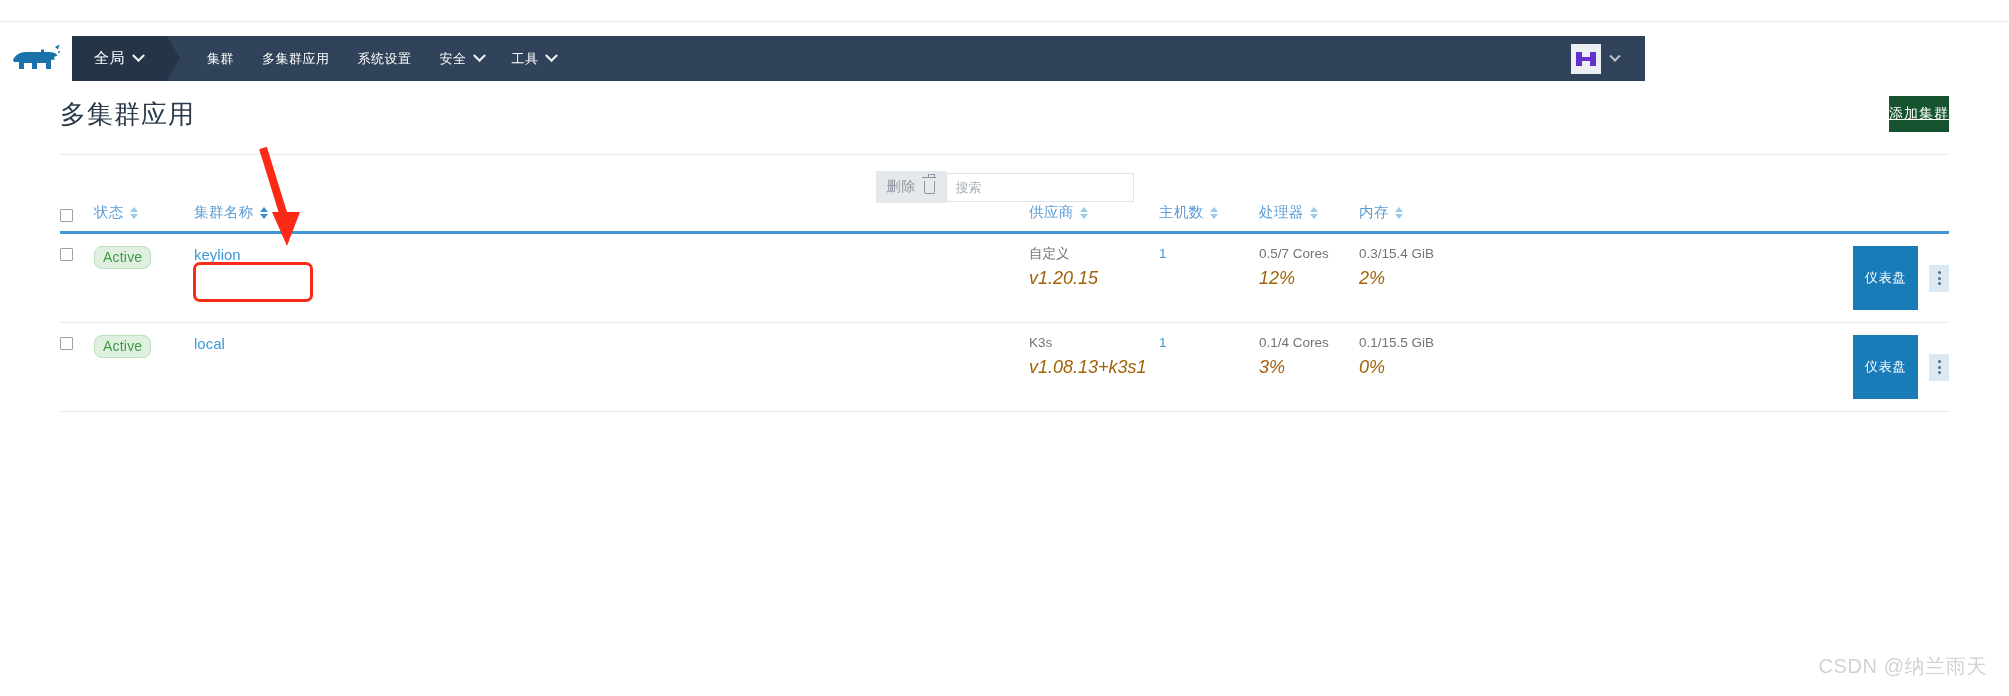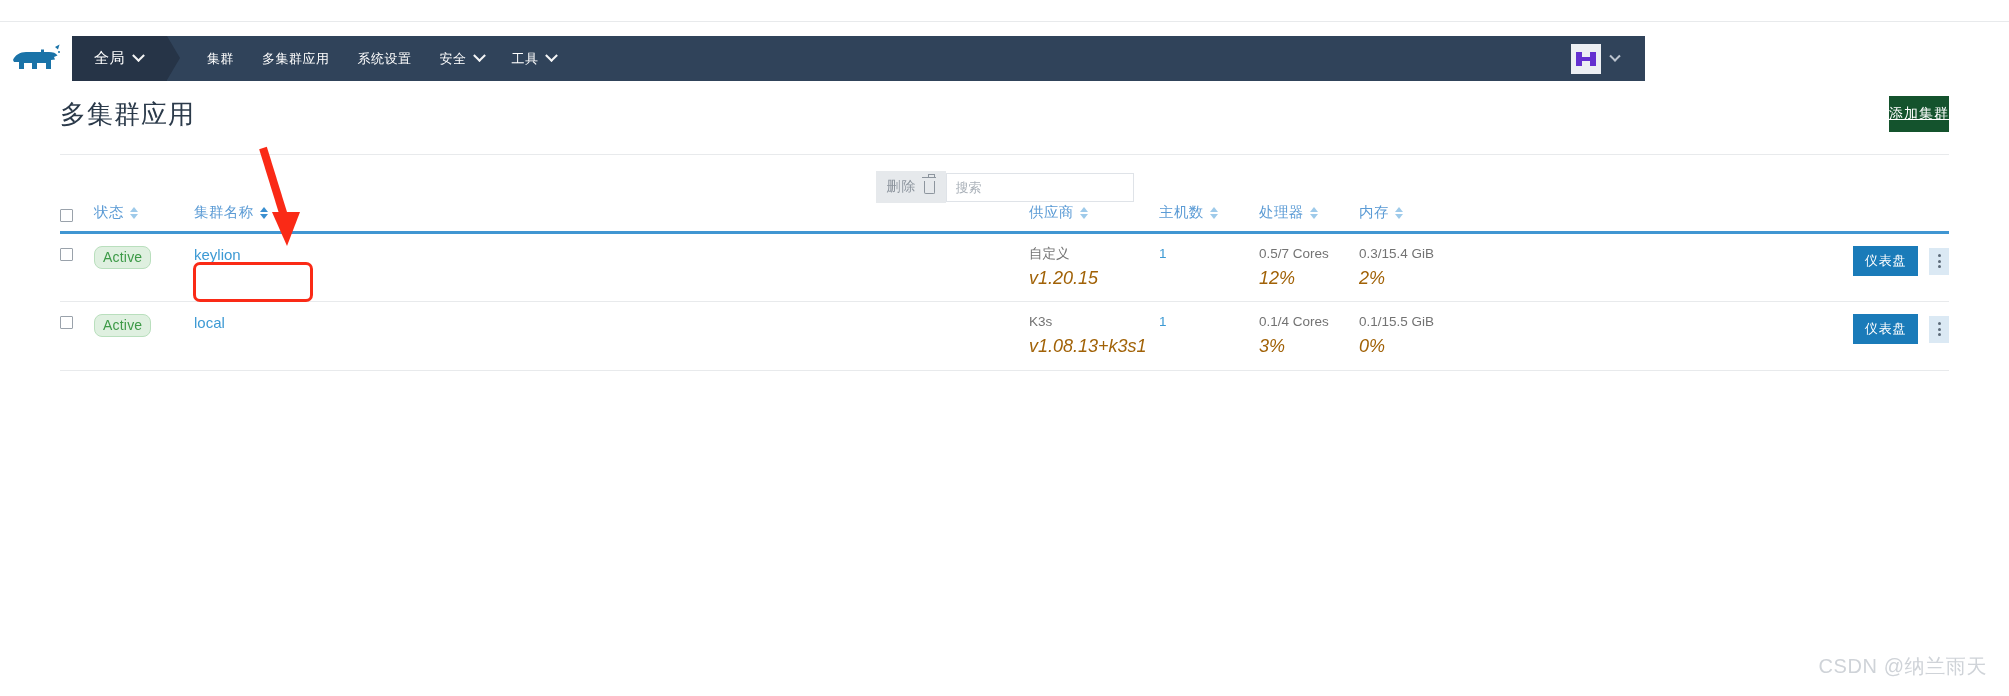--- a/index.html
+++ b/index.html
@@ -282,21 +282,21 @@
   .cellmain { color: #737373; font-size: 13.5px; line-height: 1.25; }
   .cellsub { color: #a16207; font-size: 18px; margin-top: 4px; line-height: 1.25; font-style: italic; }
   .numlink { color: #3d9ad4; font-size: 13.5px; cursor: pointer; }
 
   .actions { text-align: right; white-space: nowrap; padding-right: 0; }
   .btn-dash {
     background: #1a7bb9;
     color: #ffffff;
     border: none;
     font-size: 13px;
-    padding: 6px 12px;
+    padding: 23px 12px;
     letter-spacing: 0.8px;
     cursor: pointer;
     font-family: Liberation Serif, serif;
     vertical-align: middle;
     text-align: right;
   }
   .kebab {
     display: inline-flex;
     flex-direction: column;
     align-items: center;

